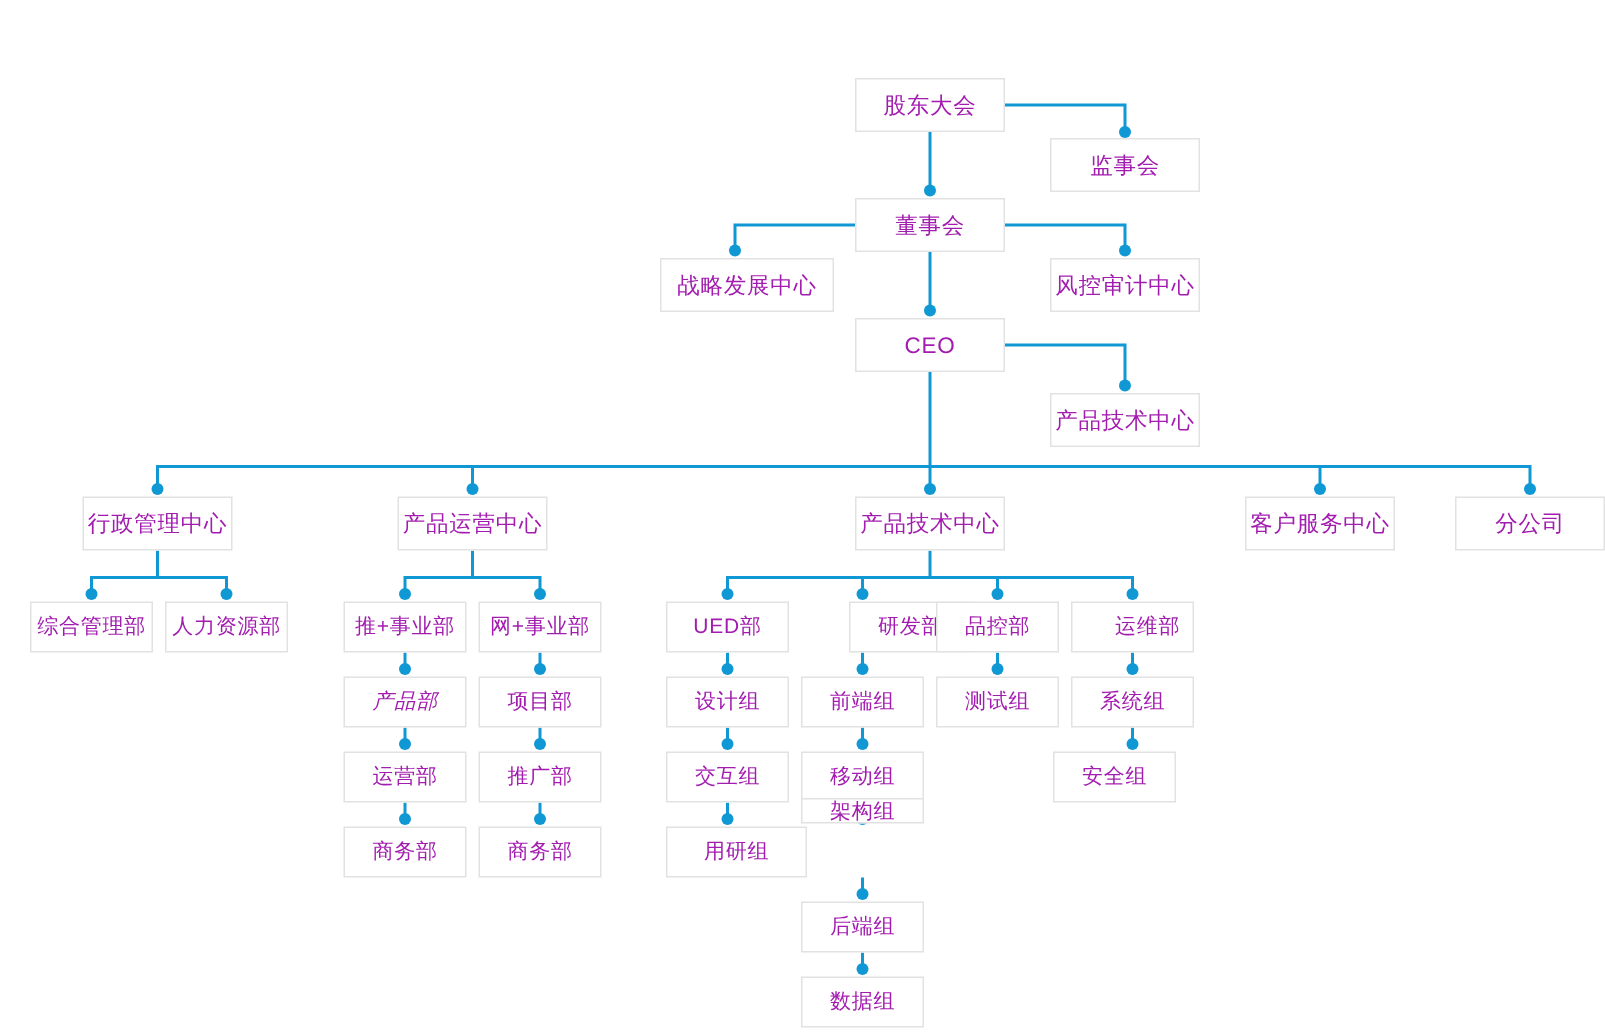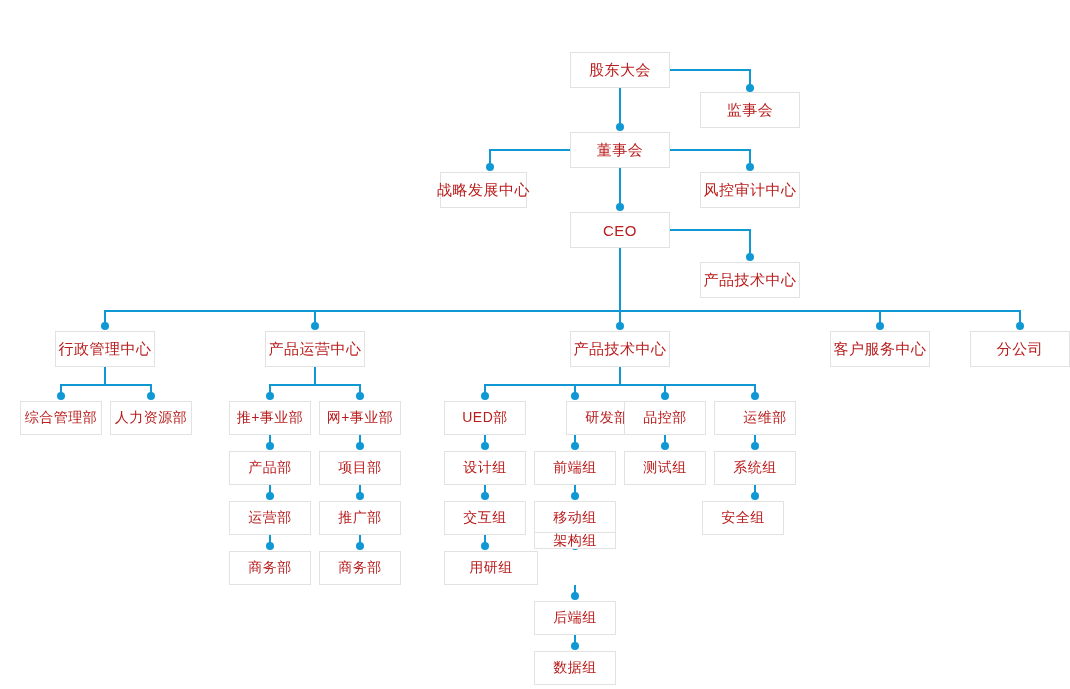--- a/index.html
+++ b/index.html
@@ -18,21 +18,21 @@
   #connector-layer {
     position: absolute;
     left: 0;
     top: 0;
   }
   .org-node {
     position: absolute;
     box-sizing: border-box;
     background: #ffffff;
     border: 1px solid #e2e2e2;
-    color: #b91c1c;
+    color: #a21caf;
     display: flex;
     align-items: center;
     justify-content: center;
     text-align: center;
     letter-spacing: 0.5px;
     white-space: nowrap;
   }
   .org-node.lg { font-size: 15px; }
   .org-node.sm { font-size: 14px; }
 </style>
@@ -111,33 +111,33 @@
       <circle cx="575" cy="596" r="4" fill="#1098d4"></circle>
       <circle cx="575" cy="646" r="4" fill="#1098d4"></circle>
       <circle cx="665" cy="446" r="4" fill="#1098d4"></circle>
       <circle cx="755" cy="446" r="4" fill="#1098d4"></circle>
       <circle cx="755" cy="496" r="4" fill="#1098d4"></circle>
     </svg>
   <div id="nodes-layer">
       <div class="org-node lg" style="left: 570px; top: 52px; width: 100px; height: 36px;">股东大会</div>
       <div class="org-node lg" style="left: 700px; top: 92px; width: 100px; height: 36px;">监事会</div>
       <div class="org-node lg" style="left: 570px; top: 132px; width: 100px; height: 36px;">董事会</div>
-      <div class="org-node lg" style="left: 440px; top: 172px; width: 87px; height: 36px;">战略发展中心</div>
+      <div class="org-node lg" style="left: 440px; top: 172px; width: 116px; height: 36px;">战略发展中心</div>
       <div class="org-node lg" style="left: 700px; top: 172px; width: 100px; height: 36px;">风控审计中心</div>
       <div class="org-node lg" style="left: 570px; top: 212px; width: 100px; height: 36px;">CEO</div>
       <div class="org-node lg" style="left: 700px; top: 262px; width: 100px; height: 36px;">产品技术中心</div>
       <div class="org-node lg" style="left: 55px; top: 331px; width: 100px; height: 36px;">行政管理中心</div>
       <div class="org-node lg" style="left: 265px; top: 331px; width: 100px; height: 36px;">产品运营中心</div>
       <div class="org-node lg" style="left: 570px; top: 331px; width: 100px; height: 36px;">产品技术中心</div>
       <div class="org-node lg" style="left: 830px; top: 331px; width: 100px; height: 36px;">客户服务中心</div>
       <div class="org-node lg" style="left: 970px; top: 331px; width: 100px; height: 36px;">分公司</div>
       <div class="org-node sm" style="left: 20px; top: 401px; width: 82px; height: 34px;">综合管理部</div>
       <div class="org-node sm" style="left: 110px; top: 401px; width: 82px; height: 34px;">人力资源部</div>
       <div class="org-node sm" style="left: 229px; top: 401px; width: 82px; height: 34px;">推+事业部</div>
-      <div class="org-node sm" style="left: 229px; top: 451px; width: 82px; height: 34px;">产品部</div>
+      <div class="org-node sm" style="left: 229px; top: 451px; width: 82px; height: 34px; font-style: italic;">产品部</div>
       <div class="org-node sm" style="left: 229px; top: 501px; width: 82px; height: 34px;">运营部</div>
       <div class="org-node sm" style="left: 229px; top: 551px; width: 82px; height: 34px;">商务部</div>
       <div class="org-node sm" style="left: 319px; top: 401px; width: 82px; height: 34px;">网+事业部</div>
       <div class="org-node sm" style="left: 319px; top: 451px; width: 82px; height: 34px;">项目部</div>
       <div class="org-node sm" style="left: 319px; top: 501px; width: 82px; height: 34px;">推广部</div>
       <div class="org-node sm" style="left: 319px; top: 551px; width: 82px; height: 34px;">商务部</div>
       <div class="org-node sm" style="left: 444px; top: 401px; width: 82px; height: 34px;">UED部</div>
       <div class="org-node sm" style="left: 444px; top: 451px; width: 82px; height: 34px;">设计组</div>
       <div class="org-node sm" style="left: 444px; top: 501px; width: 82px; height: 34px;">交互组</div>
       <div class="org-node sm" style="left: 444px; top: 551px; width: 94px; height: 34px;">用研组</div>

